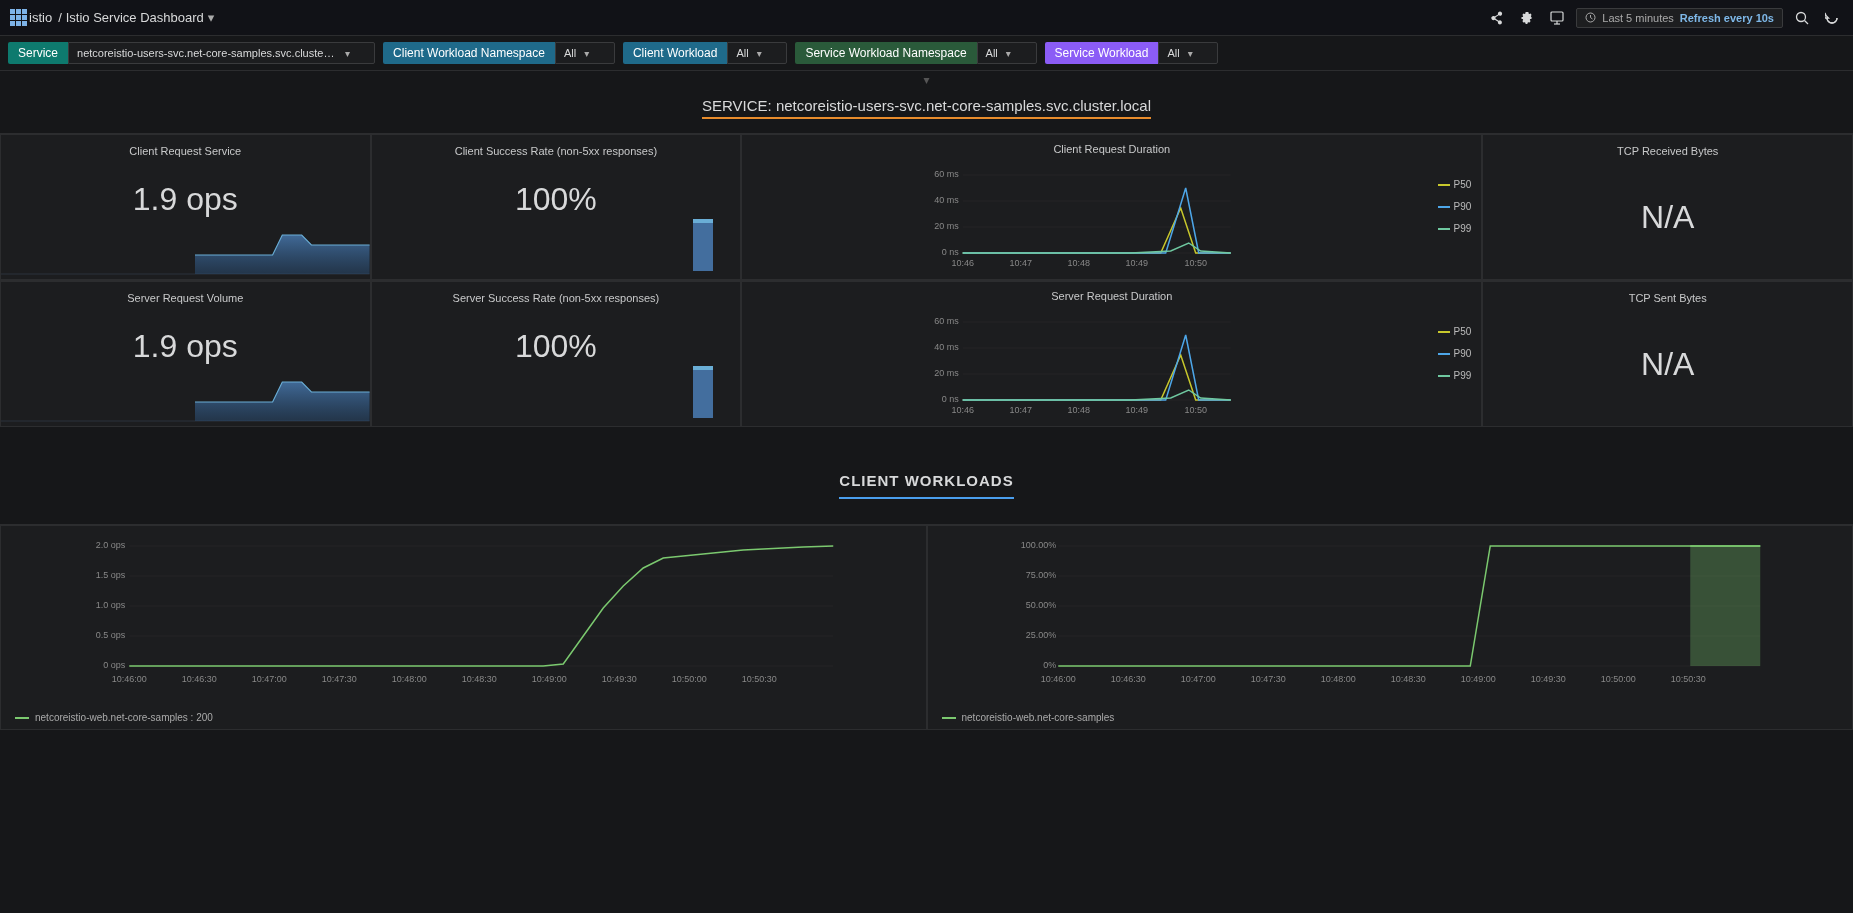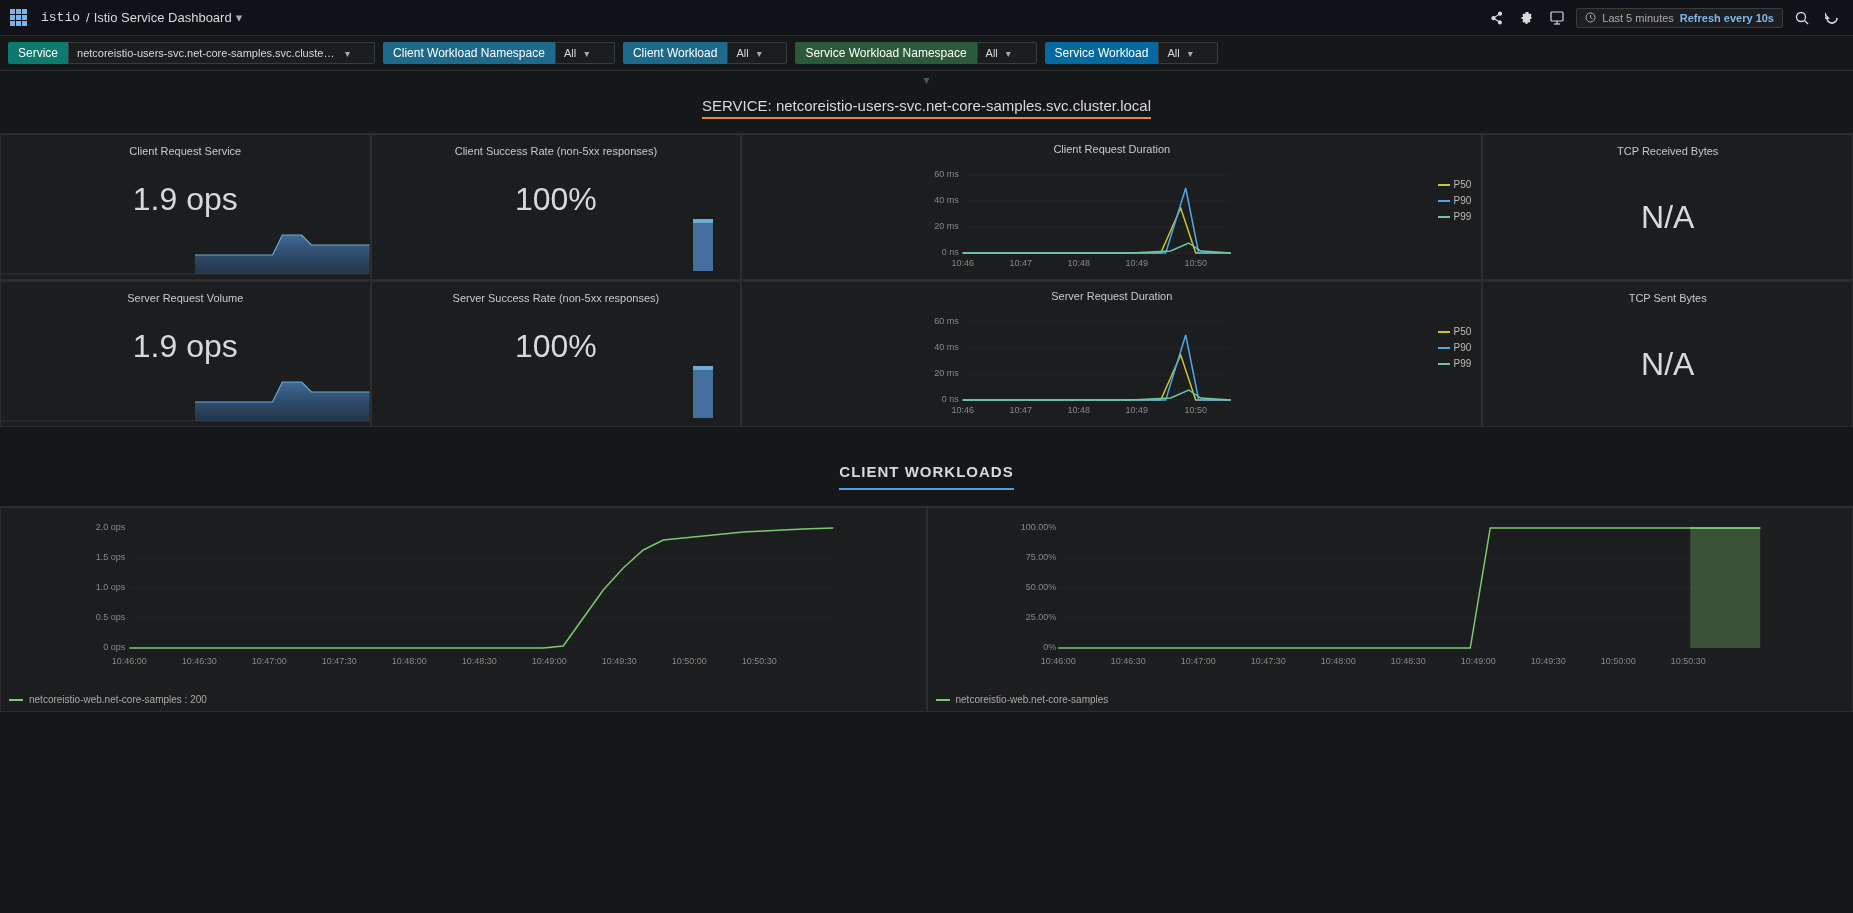--- a/index.html
+++ b/index.html
@@ -22,24 +22,23 @@
       padding: 0 10px;
     }
     .topbar-left {
       display: flex;
       align-items: center;
       gap: 6px;
     }
     .topbar-logo {
       display: flex;
       align-items: center;
-      gap: 14px;
+      gap: 2px;
       color: #d8d9da;
       font-size: 13px;
-      font-family: Liberation Mono, monospace;
     }
     .logo-grid {
       display: grid;
       grid-template-columns: repeat(3,5px);
       grid-template-rows: repeat(3,5px);
       gap: 1px;
     }
     .logo-cell { background: #7db3e8; }
     .breadcrumb {
       display: flex;
@@ -166,21 +165,21 @@
     .chart-panel-inner {
       display: flex;
       gap: 8px;
     }
     .chart-svg-area {
       flex: 1;
     }
     .chart-legend {
       display: flex;
       flex-direction: column;
-      gap: 5px;
+      gap: 11px;
       font-size: 10px;
       color: #bbb;
       padding-top: 16px;
     }
     .legend-item {
       display: flex;
       align-items: center;
       gap: 4px;
     }
     .legend-dot {
@@ -190,21 +189,21 @@
     }
     .workload-header {
       text-align: center;
       padding: 16px 0 8px;
       font-size: 15px;
       font-weight: 600;
       color: #d8d9da;
       letter-spacing: 1px;
       border-bottom: 2px solid #4a9eed;
       display: inline-block;
-      margin: 4px auto;
+      margin: 13px auto;
     }
     .workload-header-wrap {
       text-align: center;
       padding: 16px 0 12px;
     }
 
     
     .large-charts-grid {
       display: grid;
       grid-template-columns: 1fr 1fr;
@@ -225,21 +224,21 @@
       margin-bottom: 8px;
     }
     .axis-label {
       font-size: 9px;
       fill: #888;
     }
     .grid-line { stroke: #2c2d2f; stroke-width: 0.5; }
     .chart-legend-bottom {
       position: absolute;
       bottom: 6px;
-      left: 8px;
+      left: 14px;
       display: flex;
       align-items: center;
       gap: 6px;
       font-size: 10px;
       color: #aaa;
     }
     .legend-line {
       width: 14px;
       height: 2px;
       background: #7bc96f;
@@ -348,21 +347,21 @@
 
   <div class="filter-group">
     <span class="filter-label" style="background:#2a5a3a;">Service Workload Namespace</span>
     <div class="filter-value">
       <span>All</span>
       <span class="filter-caret">▾</span>
     </div>
   </div>
 
   <div class="filter-group">
-    <span class="filter-label" style="background:#0369a1;">Service Workload</span>
+    <span class="filter-label" style="background:#8b5cf6;">Service Workload</span>
     <div class="filter-value">
       <span>All</span>
       <span class="filter-caret">▾</span>
     </div>
   </div>
 </div>
 
 <div class="tooltip-arrow">
   <span class="tooltip-arrow-icon">▾</span>
 </div>

